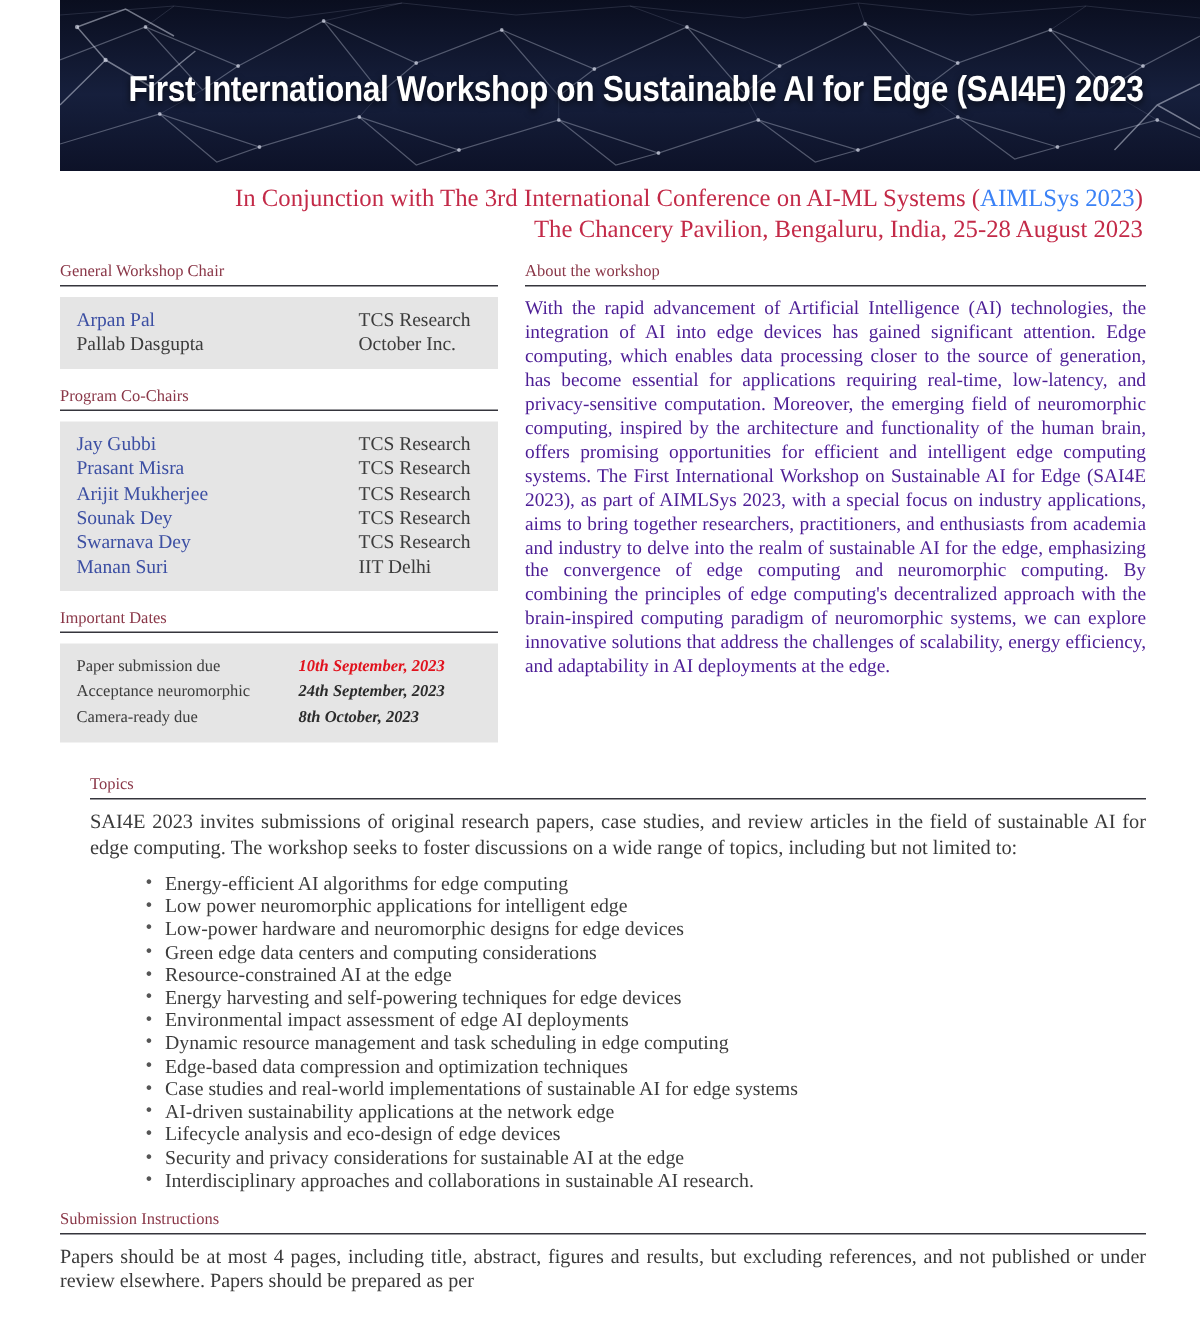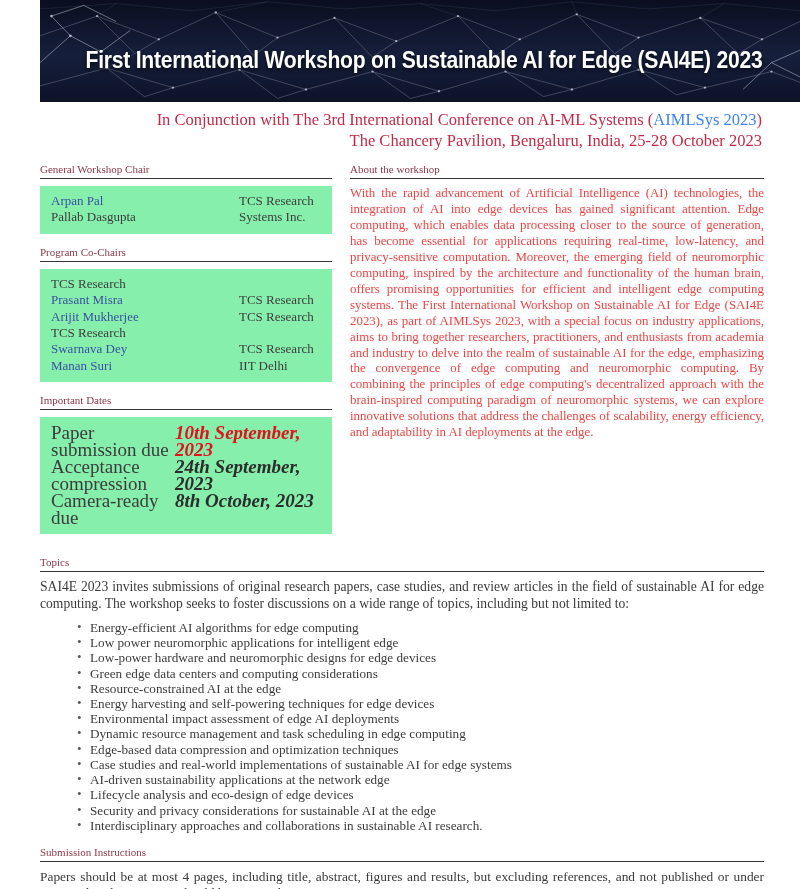--- a/index.html
+++ b/index.html
@@ -1,20 +1,20 @@
 <!DOCTYPE html>
 <html><head>
 <meta charset="utf-8">
 <style>
   * { box-sizing: border-box; margin: 0; padding: 0; }
   html, body { width: 800px; height: 889px; overflow: hidden; background: #ffffff; }
   body { font-family: "Liberation Serif", serif; color: #3a3a3a; }
 
   
-  .banner { position: relative; height: 102px; background: linear-gradient(180deg,#0a0e1f 0%,#161f3c 55%,#0d1228 100%); overflow: hidden; margin-left: 40px; }
+  .banner { position: relative; height: 114px; background: linear-gradient(180deg,#0a0e1f 0%,#161f3c 55%,#0d1228 100%); overflow: hidden; margin-left: 40px; }
   .banner svg { position: absolute; inset: 0; width: 100%; height: 100%; display: block; }
   .banner-title {
     position: absolute; left: 0; right: 0; top: 46px; text-align: center;
     color: #ffffff; font-family: "Liberation Sans", sans-serif; font-weight: bold;
     font-size: 24px; letter-spacing: -0.3px; white-space: nowrap;
     transform: scaleX(0.88); transform-origin: center;
     text-shadow: 0 2px 5px rgba(0,0,0,0.7);
   }
 
   
@@ -24,31 +24,31 @@
   
   .cols { display: flex; gap: 18px; padding: 12px 36px 0 40px; }
   .col-left { width: 292px; flex: none; }
   .col-right { flex: 1; min-width: 0; }
 
   h2.sec {
     font-size: 11px; font-weight: normal; color: #8a3748;
     padding-bottom: 3px; margin-bottom: 7px; border-bottom: 1.5px solid #35353c;
   }
 
-  .gbox { background: #86efac; padding: 7px 10px 8px 11px; margin-bottom: 12px; }
+  .gbox { background: #e5e5e5; padding: 7px 10px 8px 11px; margin-bottom: 12px; }
   .crow { display: grid; grid-template-columns: 188px 1fr; font-size: 13px; line-height: 16.4px; color: #3c3c3c; }
   .cname.link { color: #3c4fa3; cursor: pointer; }
-  .drow { display: grid; grid-template-columns: 124px 1fr; font-size: 19px; line-height: 17px; color: #3c3c3c; }
+  .drow { display: grid; grid-template-columns: 124px 1fr; font-size: 11px; line-height: 17px; color: #3c3c3c; gap: 24px; }
   .dval { font-weight: bold; color: #2c2c2c; font-style: italic; }
   .dval.hot { color: #e1121d; }
 
-  .about-text { font-size: 12.9px; line-height: 15.95px; text-align: justify; color: #ef4444; }
-
-  
-  .topics { padding: 10px 36px 0 40px; }
+  .about-text { font-size: 12.9px; line-height: 15.95px; text-align: justify; color: #4c1d95; }
+
+  
+  .topics { padding: 10px 36px 0 60px; }
   .topics-intro { font-size: 13.6px; line-height: 16.4px; text-align: justify; margin-top: 2px; color: #3a3a3a; }
   ul.topic-list { list-style: none; margin: 8px 0 0; padding-left: 37px; }
   ul.topic-list li { position: relative; padding-left: 13px; font-size: 13.2px; line-height: 15.2px; color: #3c3c3c; }
   ul.topic-list li::before { content: "\2022"; position: absolute; left: 0; top: -1px; color: #555; font-size: 13px; }
 
   
   .submission { padding: 13px 36px 0 40px; }
   .submission p { font-size: 13.4px; line-height: 15.8px; text-align: justify; margin-top: 2px; color: #3a3a3a; }
 </style>
 </head>
@@ -98,62 +98,64 @@
         <circle cx="32" cy="40" r="1.5"></circle>
       <circle cx="12" cy="18" r="1.5"></circle>
         <circle cx="64" cy="58" r="1.3"></circle>
     </g>
   </svg>
   <div class="banner-title">First International Workshop on Sustainable AI for Edge (SAI4E) 2023</div>
 </header>
 
 <div class="conf">
   <div><span>In Conjunction with The 3rd International Conference on AI-ML Systems (</span><span class="conf-link">AIMLSys 2023</span><span>)</span></div>
-  <div>The Chancery Pavilion, Bengaluru, India, 25-28 October 2023</div>
+  <div>The Chancery Pavilion, Bengaluru, India, 25-28 August 2023</div>
 </div>
 
 <div class="cols">
 
   <div class="col-left">
 
     <section>
       <h2 class="sec">General Workshop Chair</h2>
       <div class="gbox">
 
           <div class="crow">
             <span class="cname link">Arpan Pal</span>
             <span class="caff">TCS Research</span>
           </div>
 
           <div class="crow">
             <span class="cname">Pallab Dasgupta</span>
-            <span class="caff">Systems Inc.</span>
+            <span class="caff">October Inc.</span>
           </div>
         </div>
     </section>
 
     <section>
       <h2 class="sec">Program Co-Chairs</h2>
       <div class="gbox">
 
           <div class="crow">
+            <span class="cname link">Jay Gubbi</span>
             <span class="caff">TCS Research</span>
           </div>
 
           <div class="crow">
             <span class="cname link">Prasant Misra</span>
             <span class="caff">TCS Research</span>
           </div>
 
           <div class="crow">
             <span class="cname link">Arijit Mukherjee</span>
             <span class="caff">TCS Research</span>
           </div>
 
           <div class="crow">
+            <span class="cname link">Sounak Dey</span>
             <span class="caff">TCS Research</span>
           </div>
 
           <div class="crow">
             <span class="cname link">Swarnava Dey</span>
             <span class="caff">TCS Research</span>
           </div>
 
           <div class="crow">
             <span class="cname link">Manan Suri</span>
@@ -165,21 +167,21 @@
     <section>
       <h2 class="sec">Important Dates</h2>
       <div class="gbox">
 
           <div class="drow">
             <span class="dlabel">Paper submission due</span>
             <span class="dval hot">10th September, 2023</span>
           </div>
 
           <div class="drow">
-            <span class="dlabel">Acceptance compression</span>
+            <span class="dlabel">Acceptance neuromorphic</span>
             <span class="dval">24th September, 2023</span>
           </div>
 
           <div class="drow">
             <span class="dlabel">Camera-ready due</span>
             <span class="dval">8th October, 2023</span>
           </div>
         </div>
     </section>
 

